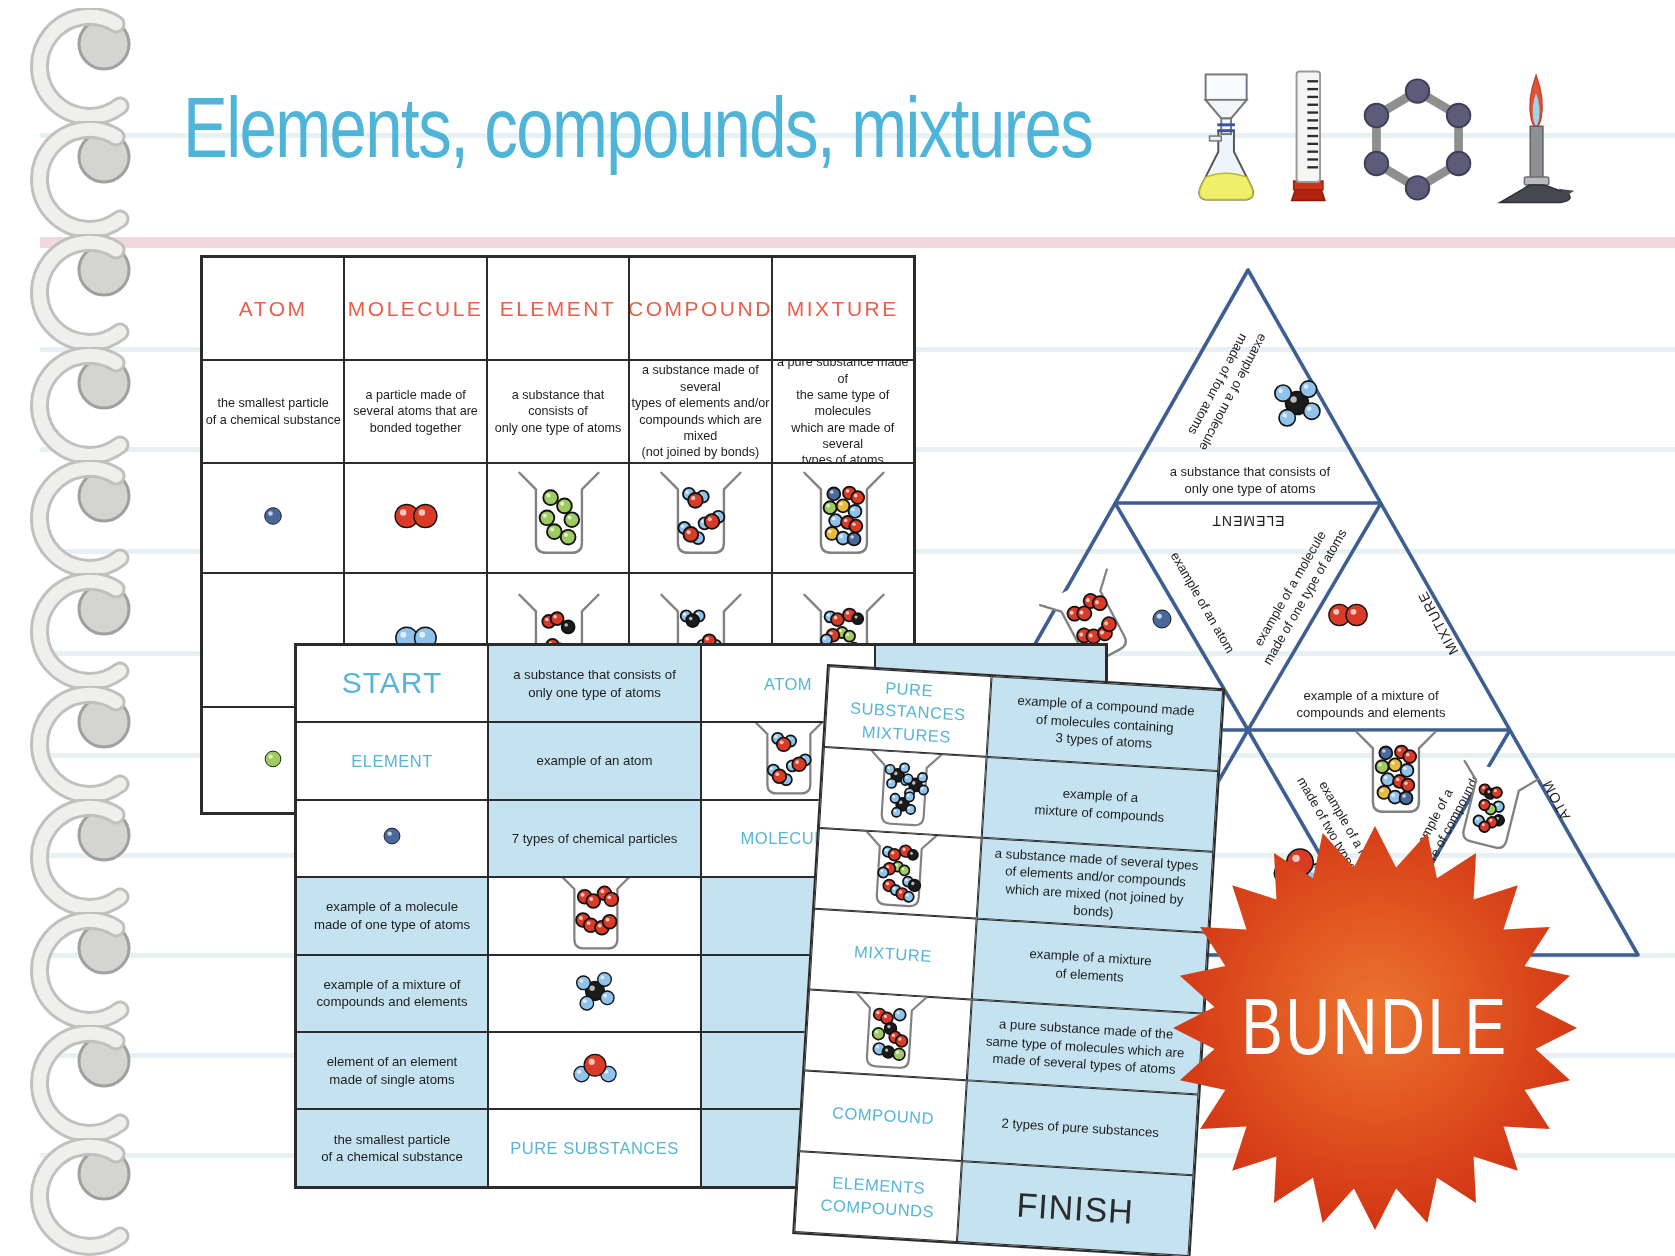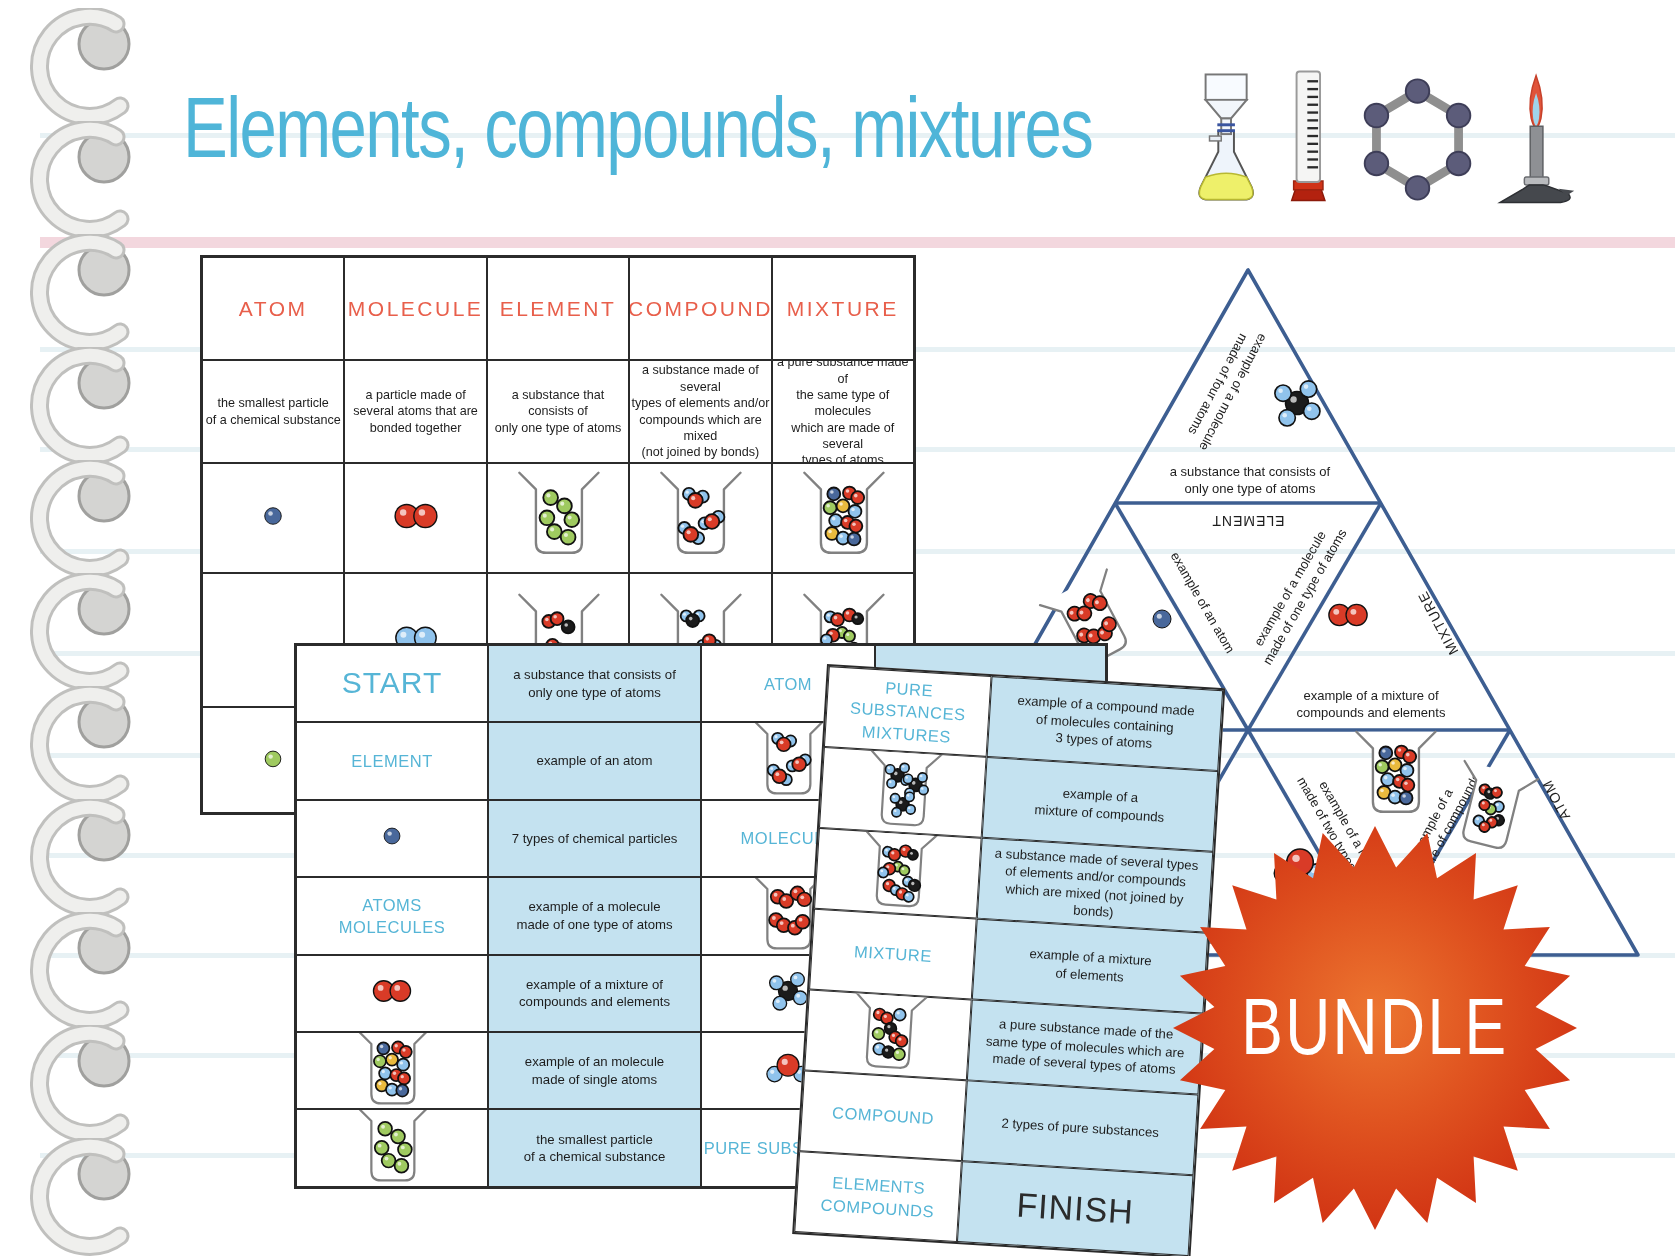--- a/index.html
+++ b/index.html
@@ -550,22 +550,20 @@
   <div class="cell">
         <span><svg width="44" height="44" viewBox="0 0 100 100">
             <circle cx="50" cy="50" r="18" fill="#49689b" stroke="#111" stroke-width="2"></circle>
             <circle cx="44.6" cy="44.6" r="5.040000000000001" fill="#fff" opacity="0.7"></circle>
           </svg></span>
       </div>
   <div class="cell blue mid">7 types of chemical particles</div>
   <div class="cell lbl">MOLECULE</div>
   <div class="cell blue"></div>
 
-  <div class="cell lbl">ATOMS
-MOLECULES</div>
   <div class="cell blue mid">example of a molecule
 made of one type of atoms</div>
   <div class="cell">
         <span><svg width="86" height="86" viewBox="0 0 100 100">
             <path d="M8 3 L26 21 L26 79 Q26 90 37 90 L65 90 Q76 90 76 79 L76 21 L94 3" fill="#ffffff" stroke="#818181" stroke-width="2.6" stroke-linejoin="round" stroke-linecap="round"></path>
             <circle cx="38" cy="30" r="8" fill="#d93b27" stroke="#111" stroke-width="2"></circle>
             <circle cx="35.6" cy="27.6" r="2.24" fill="#fff" opacity="0.7"></circle>
             <circle cx="48" cy="35" r="8" fill="#d93b27" stroke="#111" stroke-width="2"></circle>
             <circle cx="45.6" cy="32.6" r="2.24" fill="#fff" opacity="0.7"></circle>
             <circle cx="61" cy="26" r="8" fill="#d93b27" stroke="#111" stroke-width="2"></circle>
@@ -632,21 +630,21 @@
             <circle cx="64" cy="61" r="7" fill="#d93b27" stroke="#111" stroke-width="2"></circle>
             <circle cx="61.9" cy="58.9" r="1.9600000000000002" fill="#fff" opacity="0.7"></circle>
             <circle cx="38" cy="69" r="7" fill="#e9ba3e" stroke="#111" stroke-width="2"></circle>
             <circle cx="35.9" cy="66.9" r="1.9600000000000002" fill="#fff" opacity="0.7"></circle>
             <circle cx="50" cy="74" r="7" fill="#90c3ec" stroke="#111" stroke-width="2"></circle>
             <circle cx="47.9" cy="71.9" r="1.9600000000000002" fill="#fff" opacity="0.7"></circle>
             <circle cx="62" cy="75" r="7" fill="#49689b" stroke="#111" stroke-width="2"></circle>
             <circle cx="59.9" cy="72.9" r="1.9600000000000002" fill="#fff" opacity="0.7"></circle>
           </svg></span>
       </div>
-  <div class="cell blue mid">example of an molecule
+  <div class="cell blue mid">element of an element
 made of single atoms</div>
   <div class="cell">
         <span><svg width="64" height="64" viewBox="0 0 100 100">
             <circle cx="29" cy="58" r="12" fill="#90c3ec" stroke="#111" stroke-width="2"></circle>
             <circle cx="25.4" cy="54.4" r="3.3600000000000003" fill="#fff" opacity="0.7"></circle>
             <circle cx="71" cy="58" r="12" fill="#90c3ec" stroke="#111" stroke-width="2"></circle>
             <circle cx="67.4" cy="54.4" r="3.3600000000000003" fill="#fff" opacity="0.7"></circle>
             <circle cx="50" cy="44" r="17" fill="#d93b27" stroke="#111" stroke-width="2"></circle>
             <circle cx="44.9" cy="38.9" r="4.760000000000001" fill="#fff" opacity="0.7"></circle>
           </svg></span>

